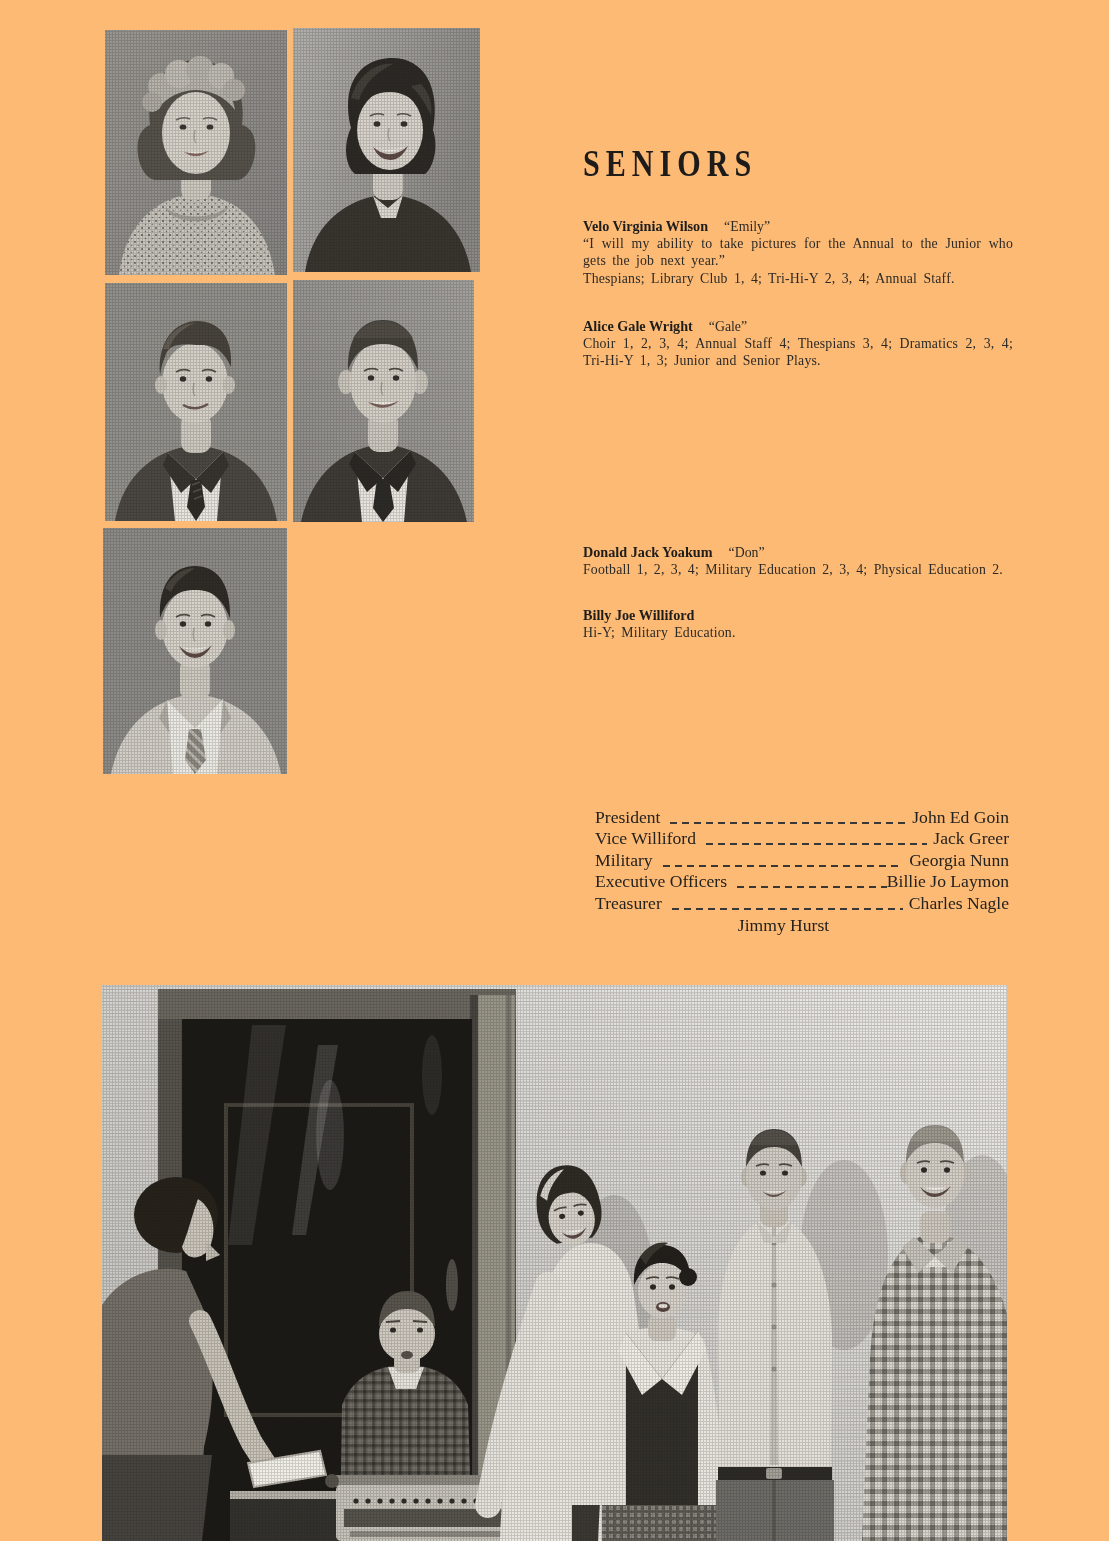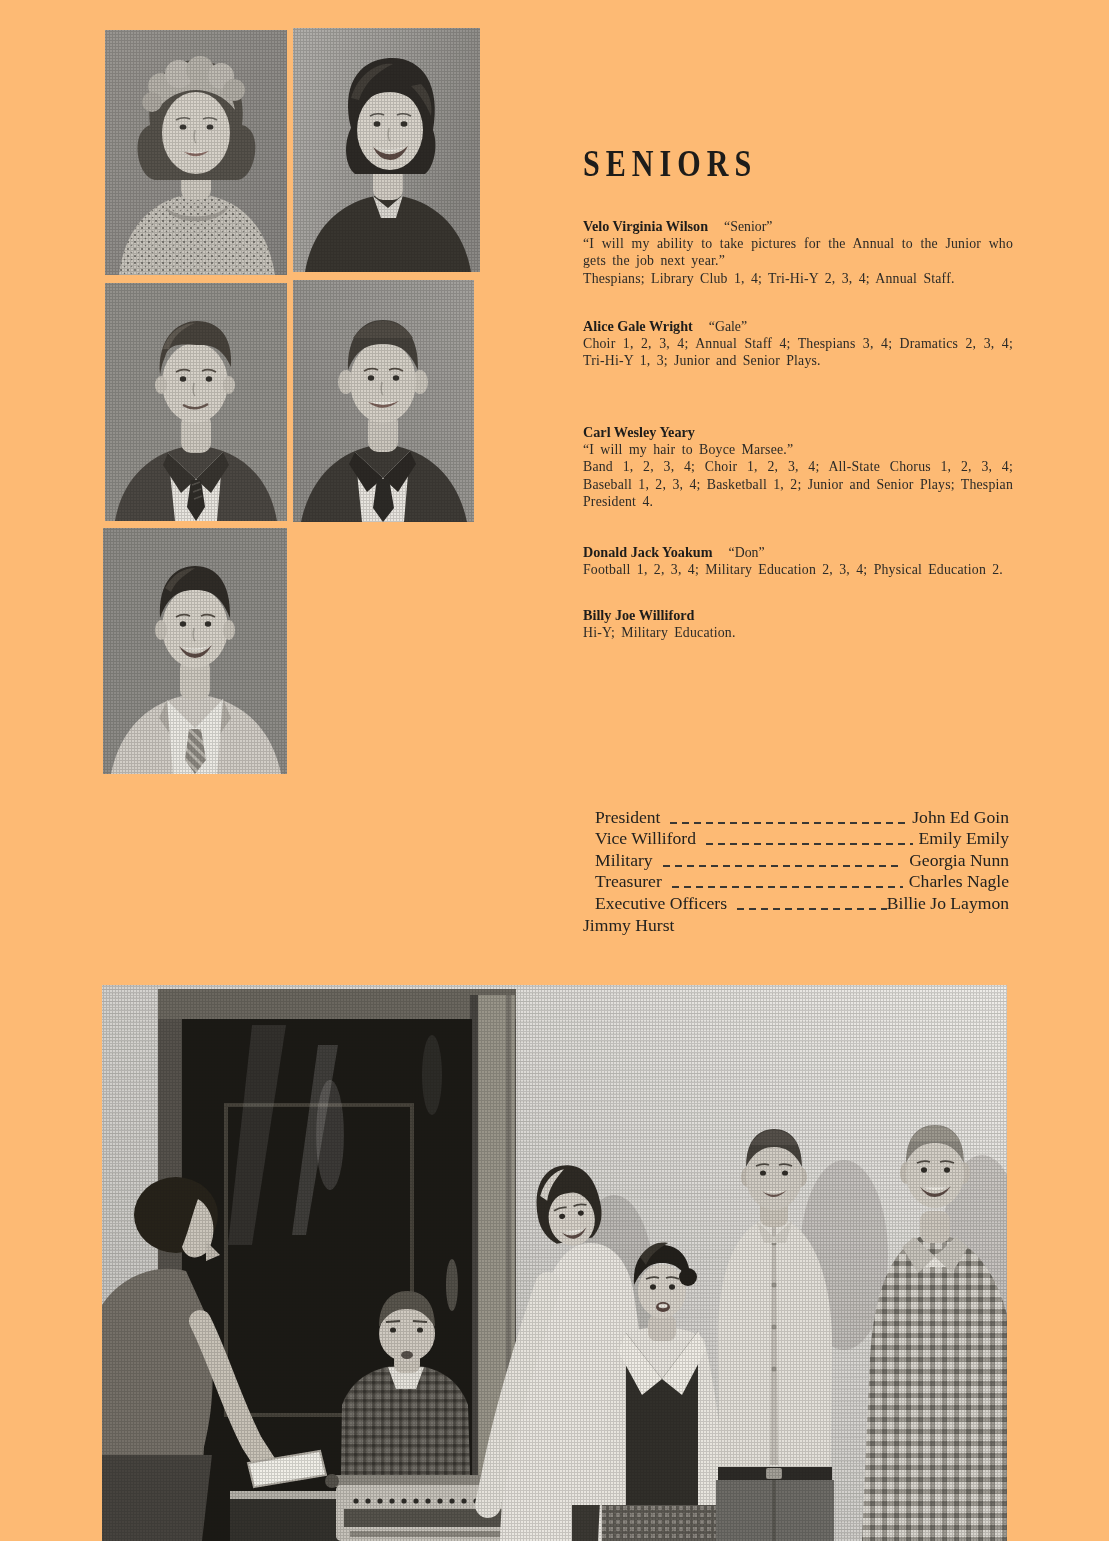--- a/index.html
+++ b/index.html
@@ -41,21 +41,21 @@
   
   .officers{position:absolute;left:583px;top:806px;width:426px;font-size:17.6px;color:#23221f;}
   .orow{display:flex;align-items:flex-end;height:21.6px;}
   .orow .otitle{white-space:nowrap;margin-left:12px;}
   .orow .leader{
     flex:1;height:2px;align-self:flex-end;margin:0 6px 4px 10px;
     background:repeating-linear-gradient(90deg,#3a3834 0 7px,transparent 7px 12px);
   }
   .orow.tight .leader{margin-right:0;}
   .orow .oname{white-space:nowrap;}
-  .orow.extra{justify-content:flex-start;padding-right:25px;}
+  .orow.extra{justify-content:center;padding-right:25px;}
 </style>
 </head>
 <body>
 
 <div class="page">
 
   <figure class="photo p1" role="img" style="margin:0" aria-label="portrait of young woman with light curled hair in patterned dress">
     <svg viewBox="0 0 182 245" preserveAspectRatio="none">
       <defs>
         <linearGradient id="p1bg" x1="0" y1="0" x2="1" y2="1">
@@ -198,36 +198,31 @@
       <path d="M98,88 Q105,85 112,89" stroke="#554e46" stroke-width="1.7" fill="none"></path>
       <path d="M91,100 Q89,110 92,113" stroke="#aba79e" stroke-width="1.5" fill="none"></path>
       <path d="M76,118 Q92,134 109,117 Q102,130 92,130 Q82,130 76,118 Z" fill="#5d4a44"></path>
       <path d="M79,119 Q92,126 106,118 Q92,123 79,119 Z" fill="#efece5"></path>
     </svg>
   </figure>
 
   <h1 class="title">SENIORS</h1>
 
   <article class="entry e1">
-    <p class="head"><span>Velo Virginia Wilson</span><span class="nick">“Senior”</span></p>
+    <p class="head"><span>Velo Virginia Wilson</span><span class="nick">“Emily”</span></p>
     <p class="quote">“I will my ability to take pictures for the Annual to the Junior who gets the job next year.”</p>
     <p class="acts">Thespians; Library Club 1, 4; Tri-Hi-Y 2, 3, 4; Annual Staff.</p>
   </article>
 
   <article class="entry e2">
     <p class="head"><span>Alice Gale Wright</span><span class="nick">“Gale”</span></p>
 
     <p class="acts">Choir 1, 2, 3, 4; Annual Staff 4; Thespians 3, 4; Dramatics 2, 3, 4; Tri-Hi-Y 1, 3; Junior and Senior Plays.</p>
   </article>
 
-  <article class="entry e3">
-    <p class="head"><span>Carl Wesley Yeary</span></p>
-    <p class="quote">“I will my hair to Boyce Marsee.”</p>
-    <p class="acts">Band 1, 2, 3, 4; Choir 1, 2, 3, 4; All-State Chorus 1, 2, 3, 4; Baseball 1, 2, 3, 4; Basketball 1, 2; Junior and Senior Plays; Thespian President 4.</p>
-  </article>
 
   <article class="entry e4">
     <p class="head"><span>Donald Jack Yoakum</span><span class="nick">“Don”</span></p>
 
     <p class="acts">Football 1, 2, 3, 4; Military Education 2, 3, 4; Physical Education 2.</p>
   </article>
 
   <article class="entry e5">
     <p class="head"><span>Billy Joe Williford</span></p>
 
@@ -236,36 +231,36 @@
 
   <section class="officers">
     <div class="orow">
       <span class="otitle">President</span>
       <span class="leader"></span>
       <span class="oname">John Ed Goin</span>
     </div>
     <div class="orow">
       <span class="otitle">Vice Williford</span>
       <span class="leader"></span>
-      <span class="oname">Emily Emily</span>
+      <span class="oname">Jack Greer</span>
     </div>
     <div class="orow">
       <span class="otitle">Military</span>
       <span class="leader"></span>
       <span class="oname">Georgia Nunn</span>
     </div>
+    <div class="orow tight">
+      <span class="otitle">Executive Officers</span>
+      <span class="leader"></span>
+      <span class="oname">Billie Jo Laymon</span>
+    </div>
     <div class="orow">
       <span class="otitle">Treasurer</span>
       <span class="leader"></span>
       <span class="oname">Charles Nagle</span>
-    </div>
-    <div class="orow tight">
-      <span class="otitle">Executive Officers</span>
-      <span class="leader"></span>
-      <span class="oname">Billie Jo Laymon</span>
     </div>
     <div class="orow extra">
       <span class="oname">Jimmy Hurst</span>
     </div>
   </section>
 
   <figure class="photo pgroup" role="img" style="margin:0" aria-label="group photo of six students around a typewriter in front of a dark door">
     <svg viewBox="0 0 905 556" preserveAspectRatio="none">
       <defs>
         <linearGradient id="wallG" x1="0" y1="1" x2="1" y2="0">

